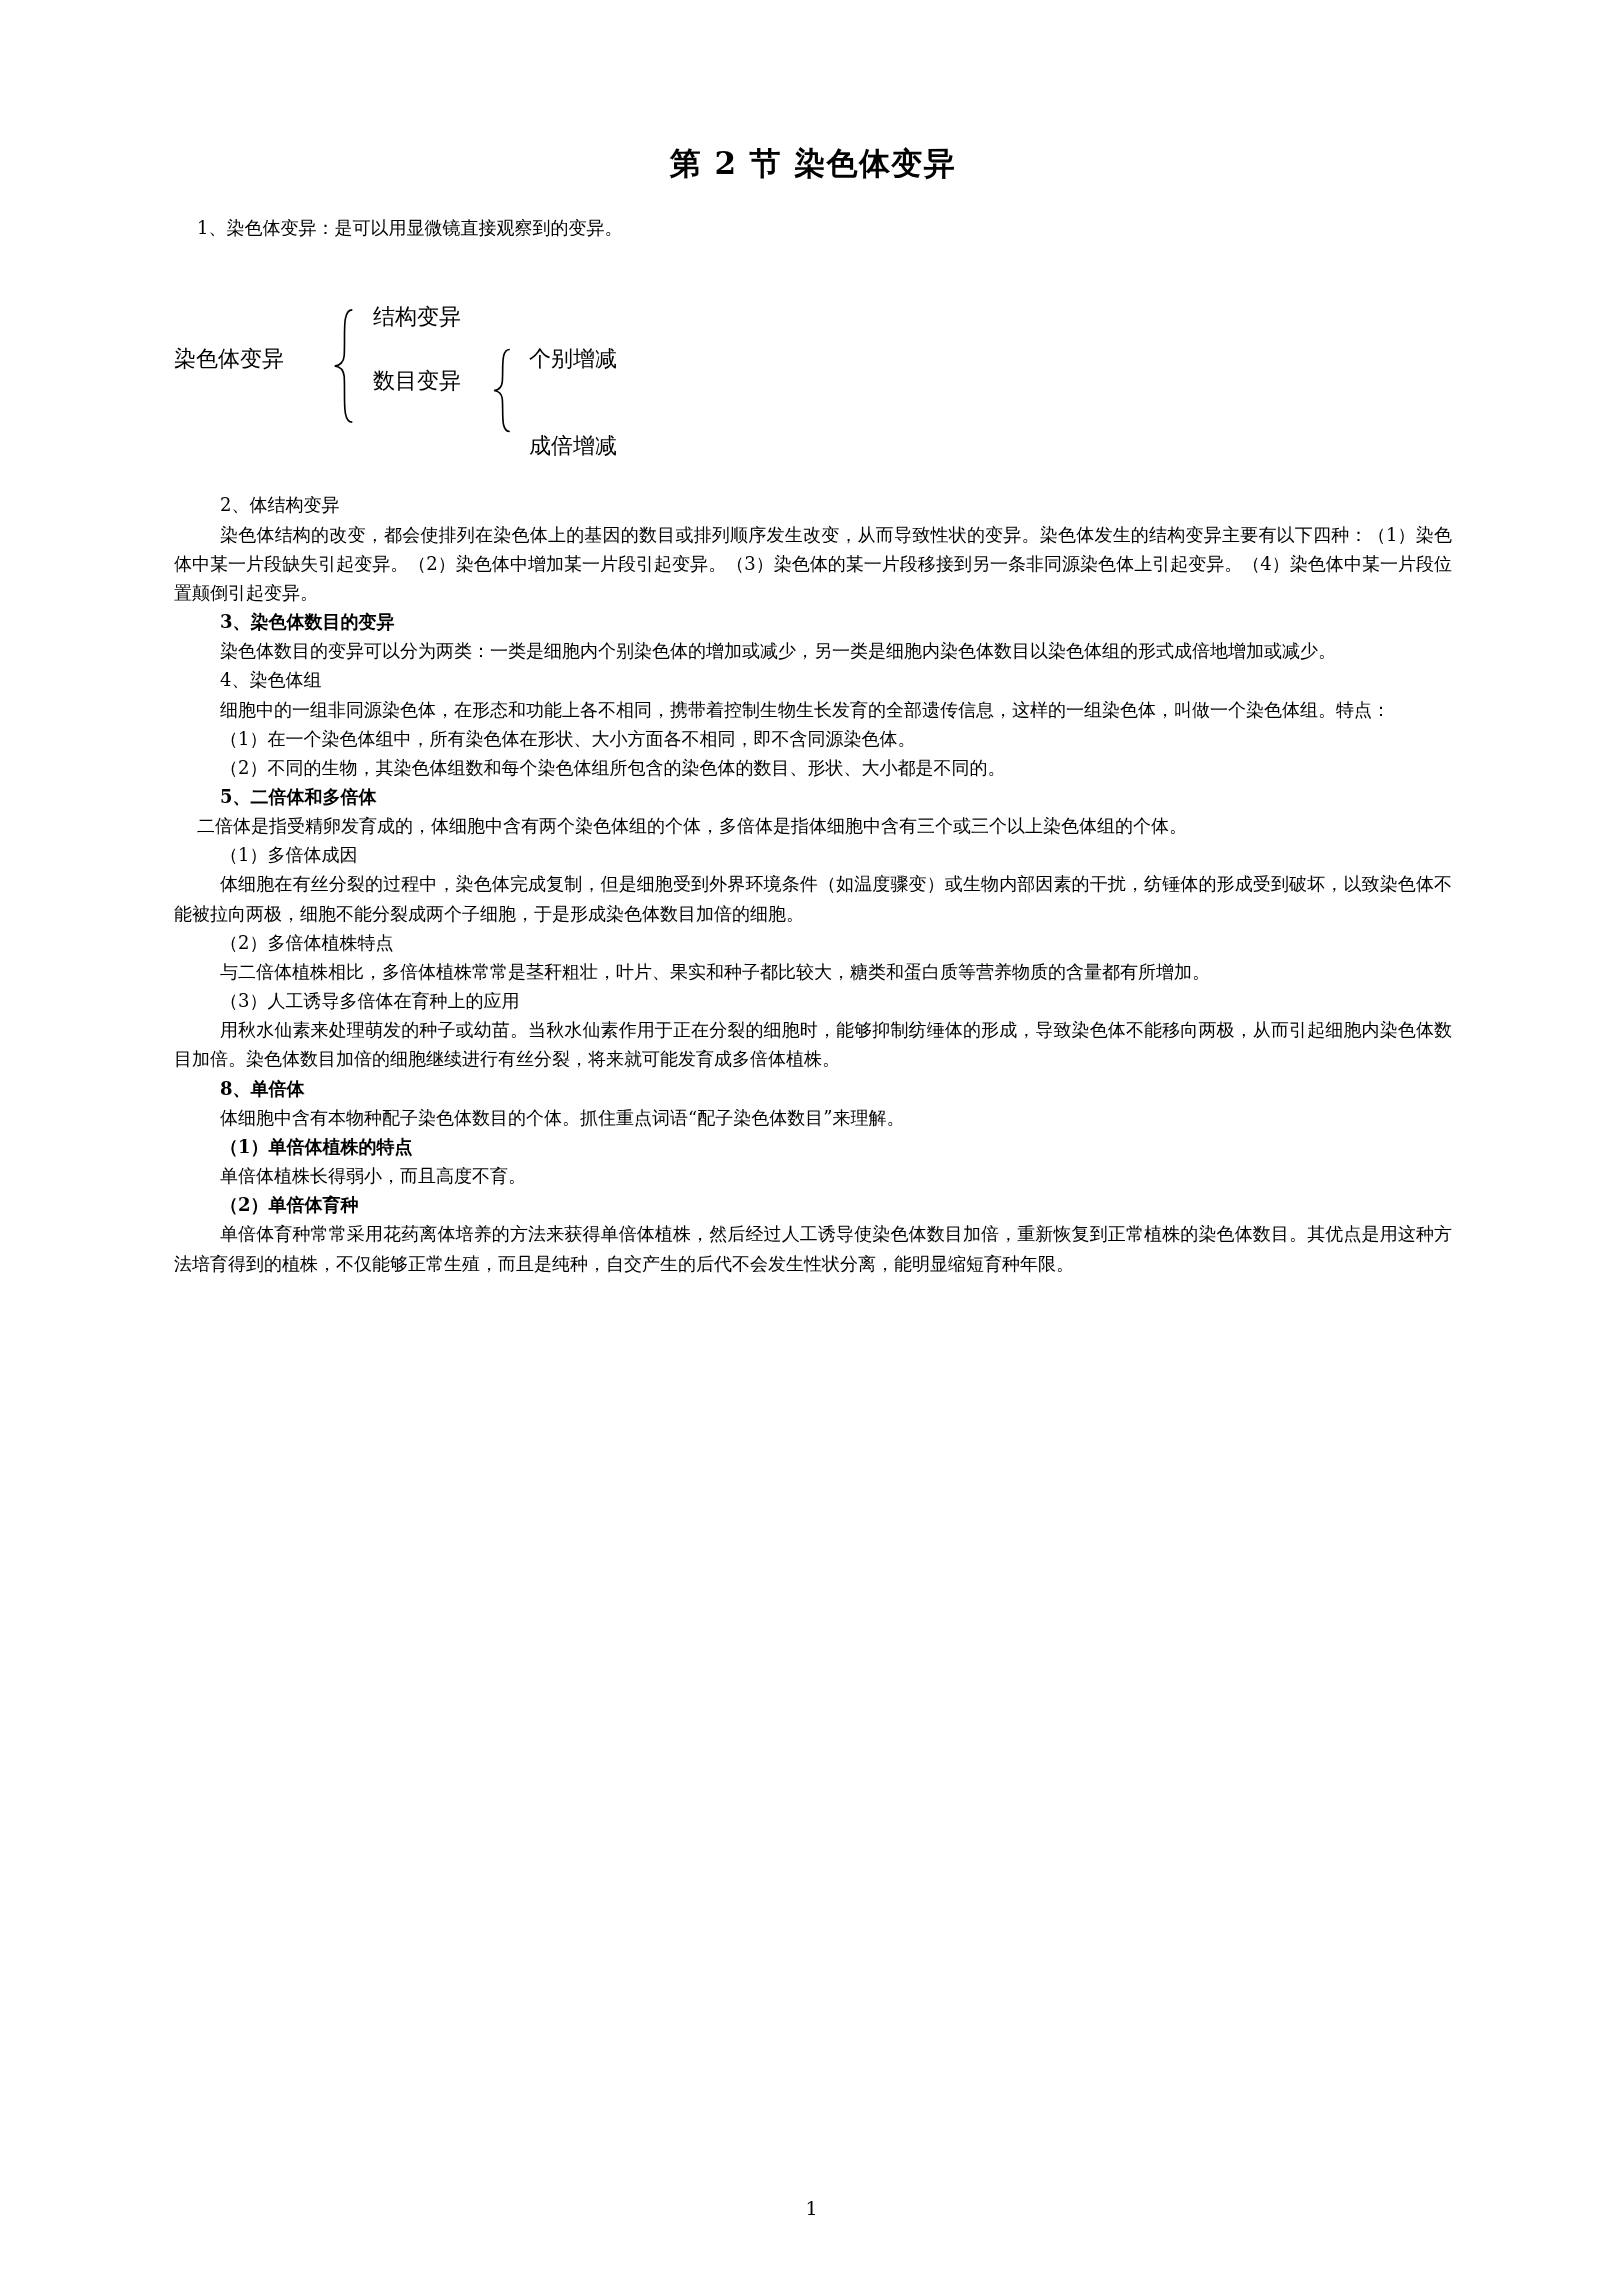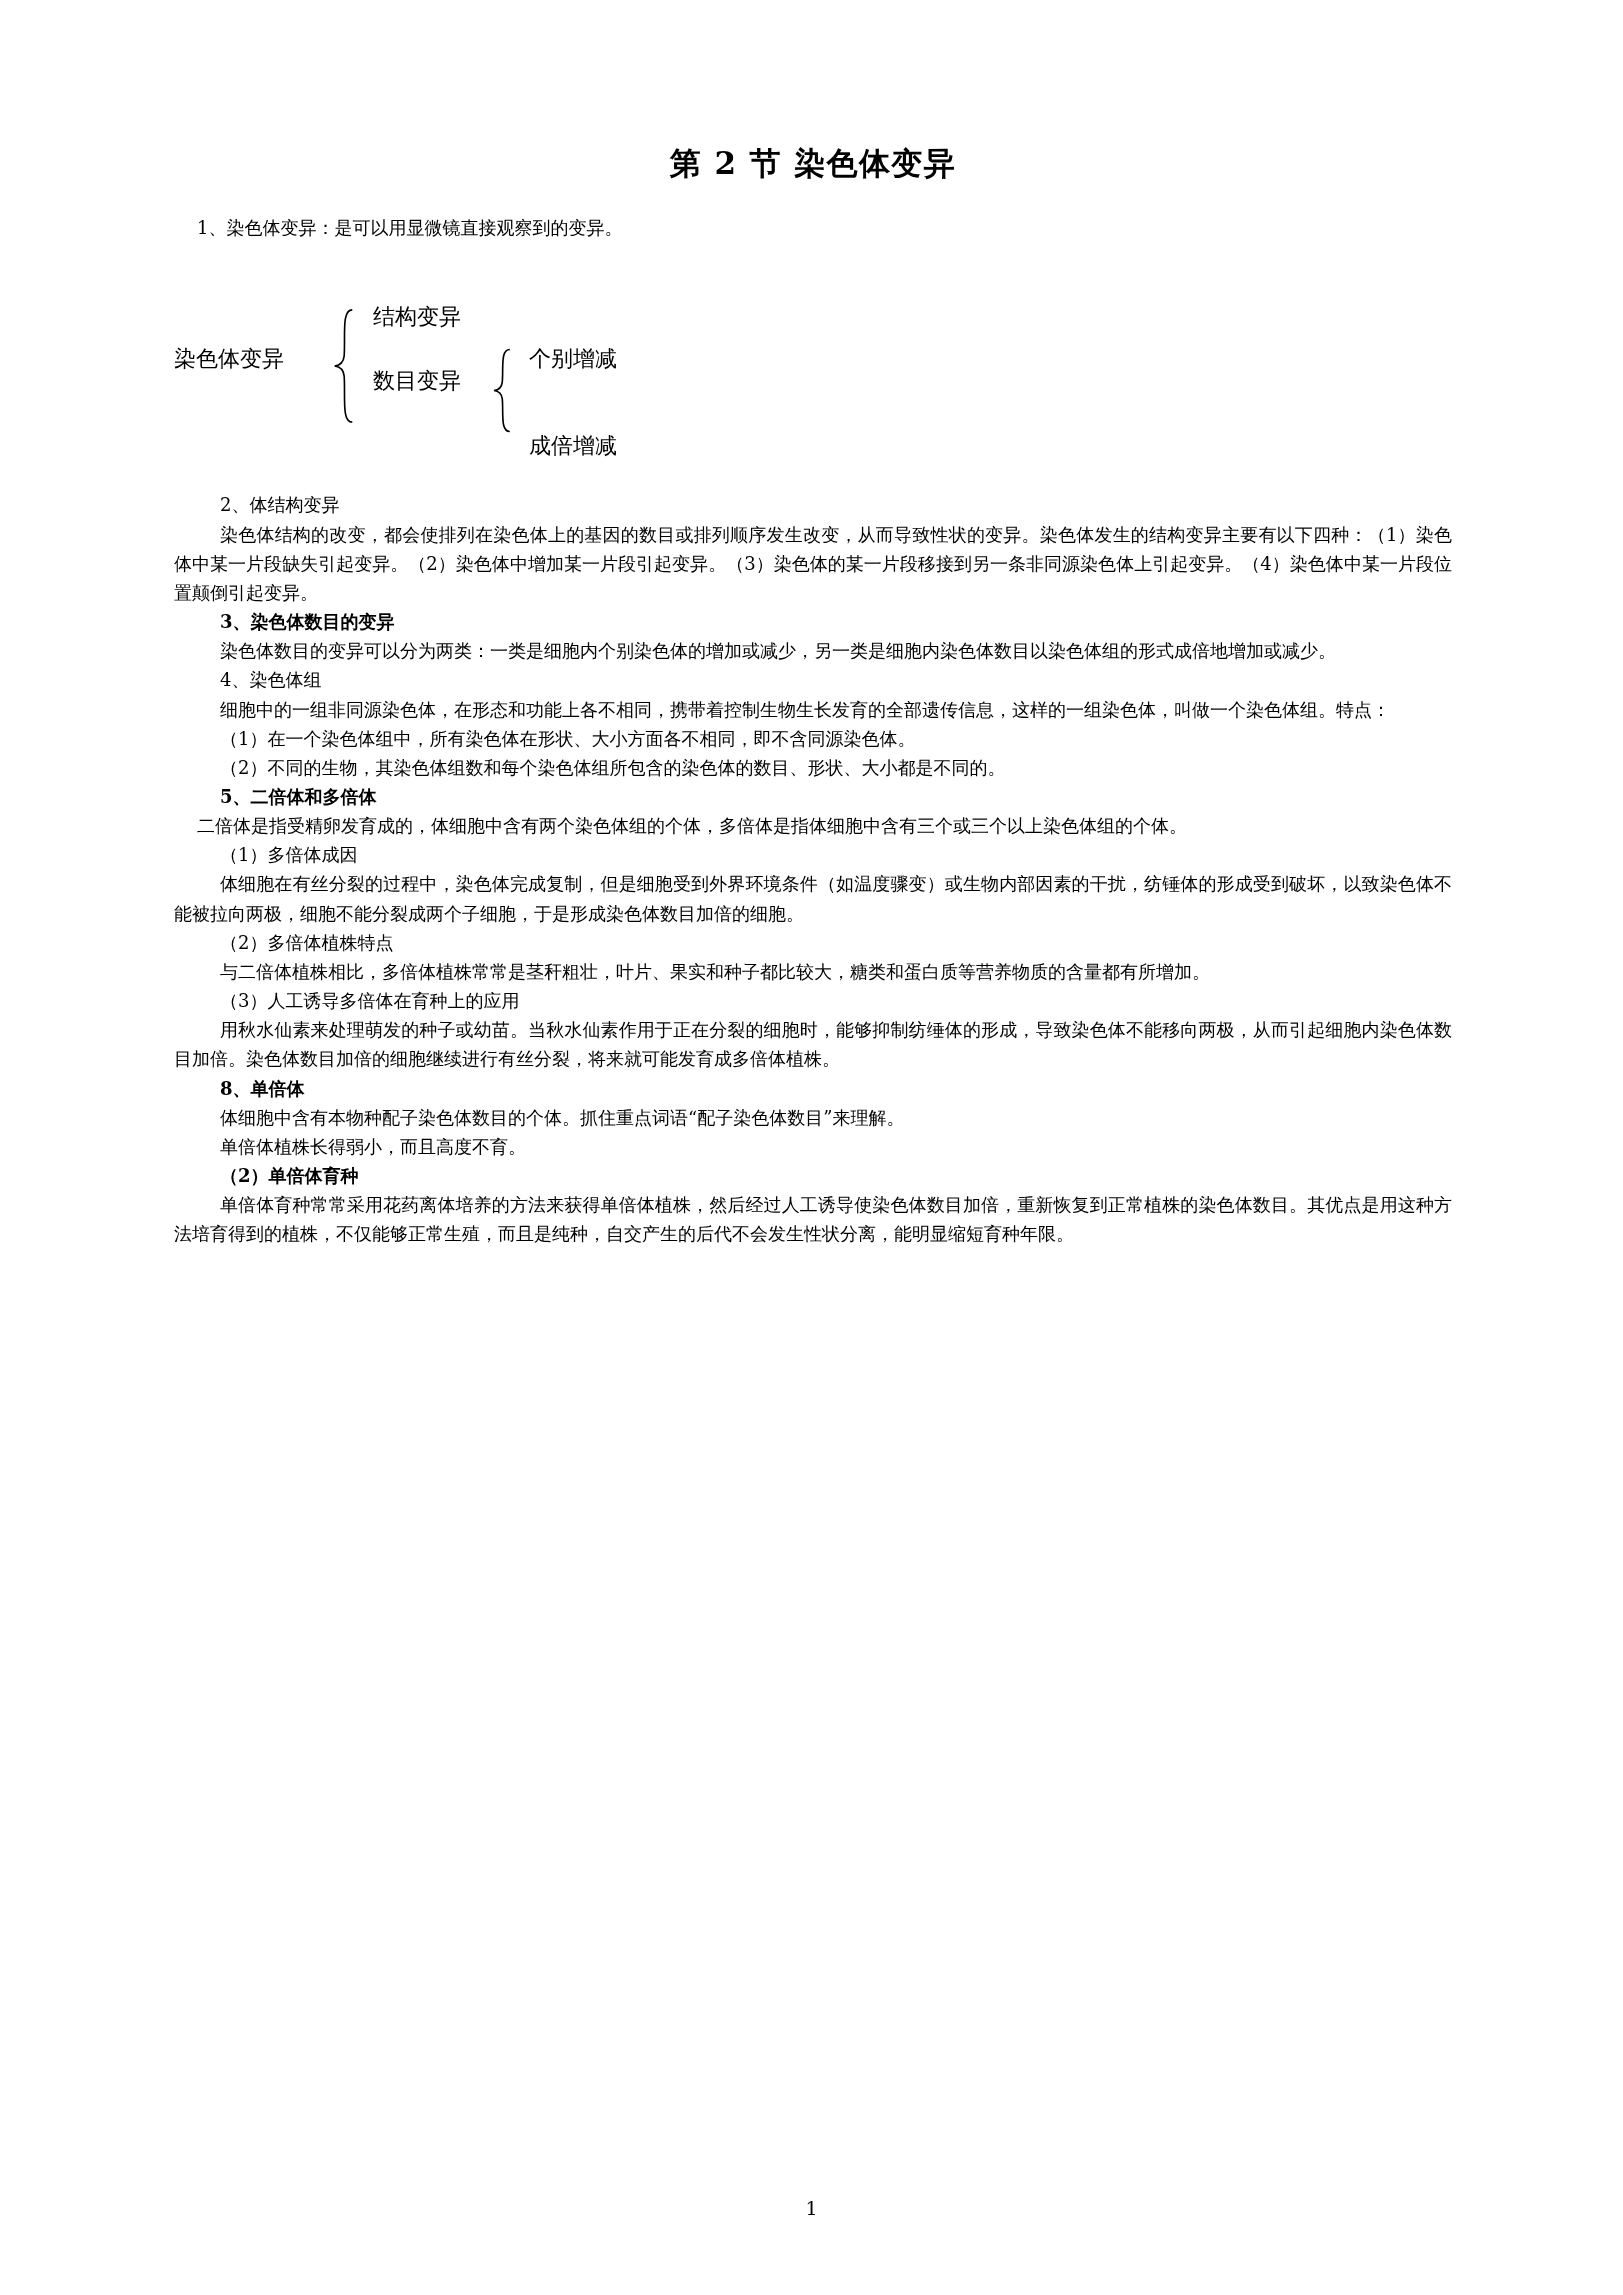--- a/index.html
+++ b/index.html
@@ -129,20 +129,21 @@
 
     <p class="indent-2">（2）多倍体植株特点</p>
     <p class="indent-2">与二倍体植株相比，多倍体植株常常是茎秆粗壮，叶片、果实和种子都比较大，糖类和蛋白质等营养物质的含量都有所增加。</p>
 
     <p class="indent-2">（3）人工诱导多倍体在育种上的应用</p>
     <p class="indent-2">用秋水仙素来处理萌发的种子或幼苗。当秋水仙素作用于正在分裂的细胞时，能够抑制纺缍体的形成，导致染色体不能移向两极，从而引起细胞内染色体数目加倍。染色体数目加倍的细胞继续进行有丝分裂，将来就可能发育成多倍体植株。</p>
 
     <p class="indent-2 bold">8、单倍体</p>
     <p class="indent-2">体细胞中含有本物种配子染色体数目的个体。抓住重点词语“配子染色体数目”来理解。</p>
 
+    <p class="indent-2 bold">（1）单倍体植株的特点</p>
     <p class="indent-2">单倍体植株长得弱小，而且高度不育。</p>
 
     <p class="indent-2 bold">（2）单倍体育种</p>
     <p class="indent-2">单倍体育种常常采用花药离体培养的方法来获得单倍体植株，然后经过人工诱导使染色体数目加倍，重新恢复到正常植株的染色体数目。其优点是用这种方法培育得到的植株，不仅能够正常生殖，而且是纯种，自交产生的后代不会发生性状分离，能明显缩短育种年限。</p>
 
   </div>
 
   <div class="footer">1</div>
 </div>
 

